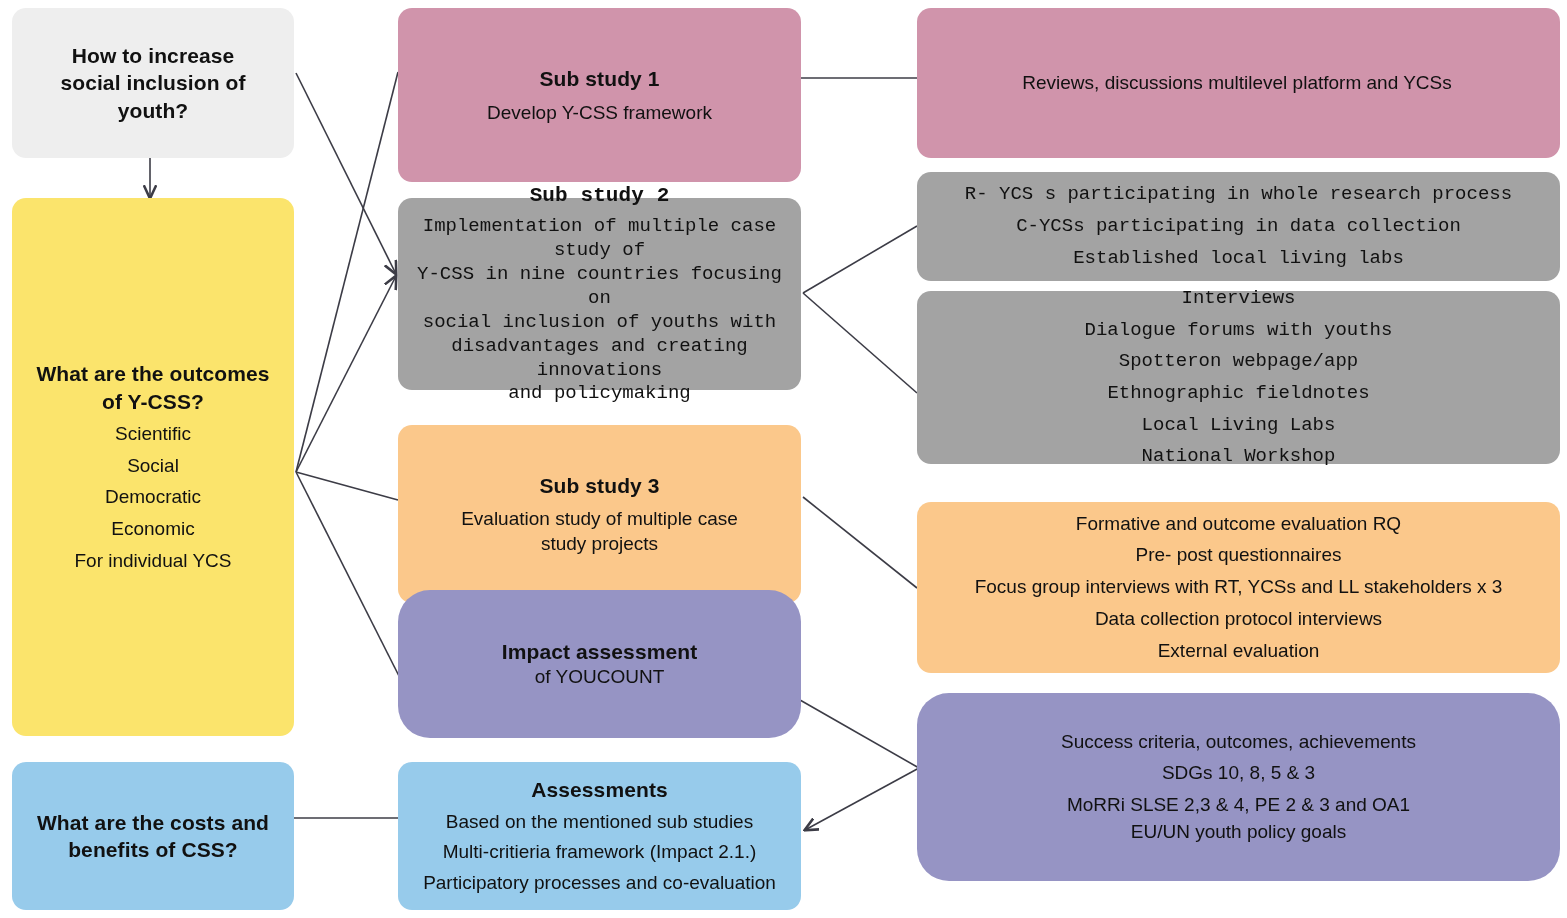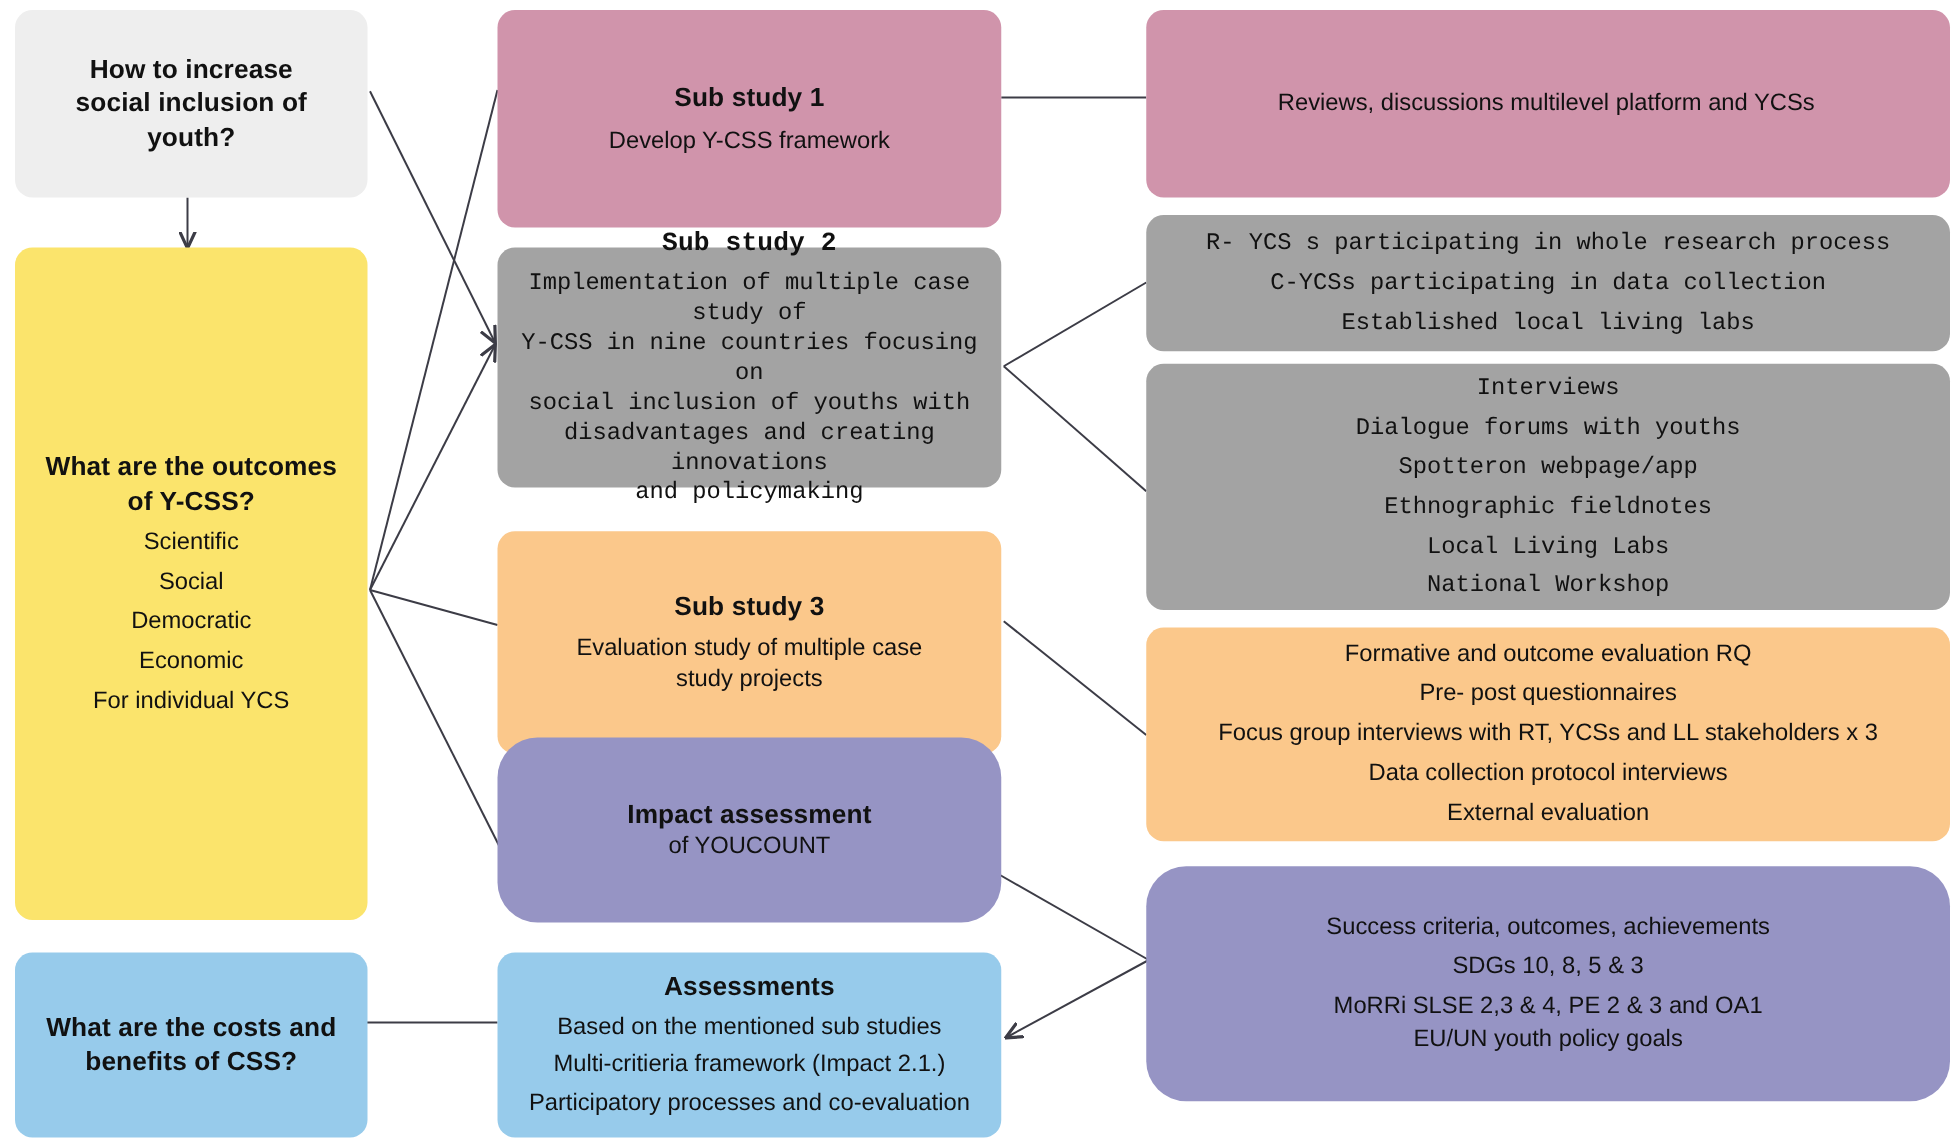--- a/index.html
+++ b/index.html
@@ -155,21 +155,21 @@
   <div class="node node-pink" style="left:917px; top:8px; width:643px; height:150px;padding-left:11px;">
     <div class="ln">Reviews, discussions multilevel  platform  and YCSs</div>
   </div>
 
   <div class="node node-salmon" style="left:917px; top:172px; width:643px; height:109px;">
     <div class="ln" style="margin-bottom:7px">R- YCS s participating  in whole  research process</div>
     <div class="ln" style="margin-bottom:7px">C-YCSs participating  in data collection</div>
     <div class="ln">Established  local living  labs</div>
   </div>
 
-  <div class="node node-salmon" style="left:917px; top:291px; width:643px; height:197px;">
+  <div class="node node-salmon" style="left:917px; top:291px; width:643px; height:173px;">
     <div class="ln" style="margin-bottom:7px">Interviews</div>
     <div class="ln" style="margin-bottom:7px">Dialogue forums with  youths</div>
     <div class="ln" style="margin-bottom:7px">Spotteron webpage/app</div>
     <div class="ln" style="margin-bottom:7px">Ethnographic  fieldnotes</div>
     <div class="ln" style="margin-bottom:7px">Local Living Labs</div>
     <div class="ln">National Workshop</div>
   </div>
 
   <div class="node node-orange" style="left:917px; top:502px; width:643px; height:171px;">
     <div class="ln" style="margin-bottom:7px">Formative and outcome evaluation RQ</div>

